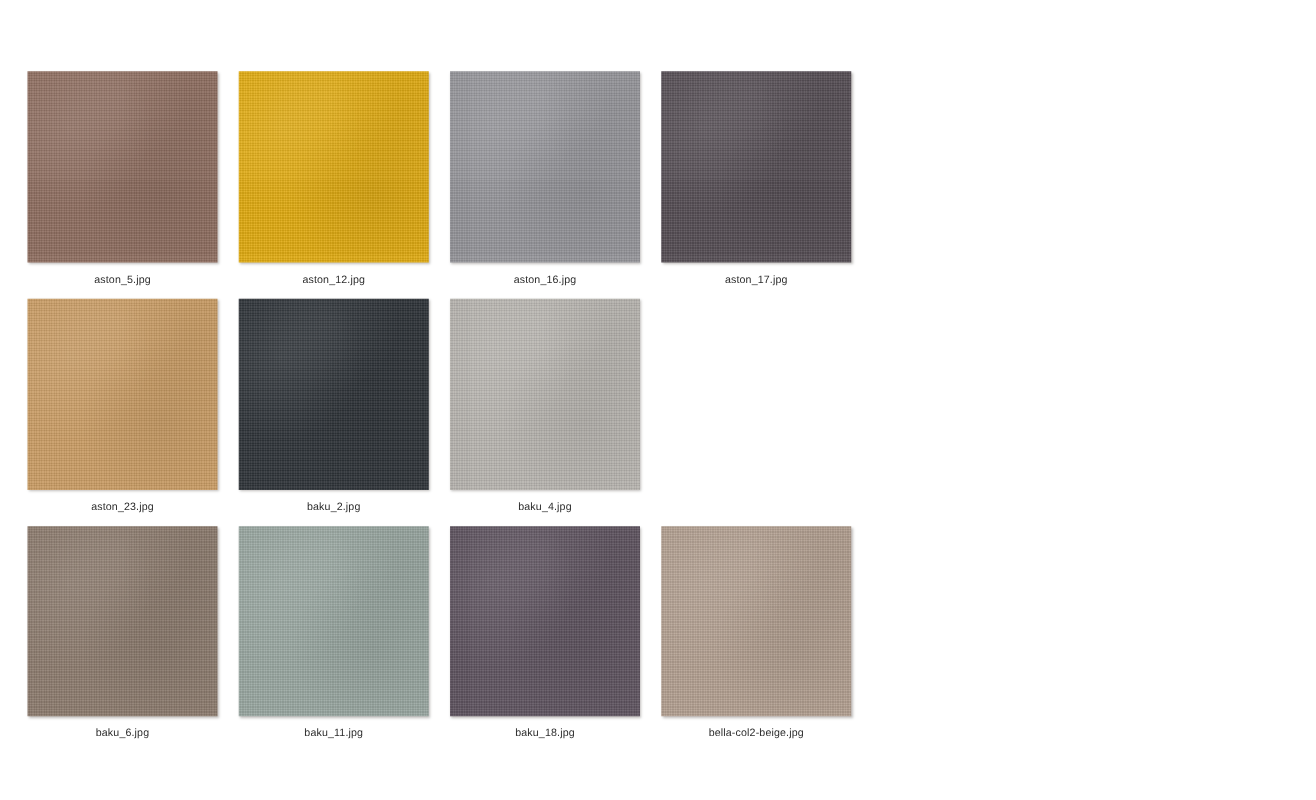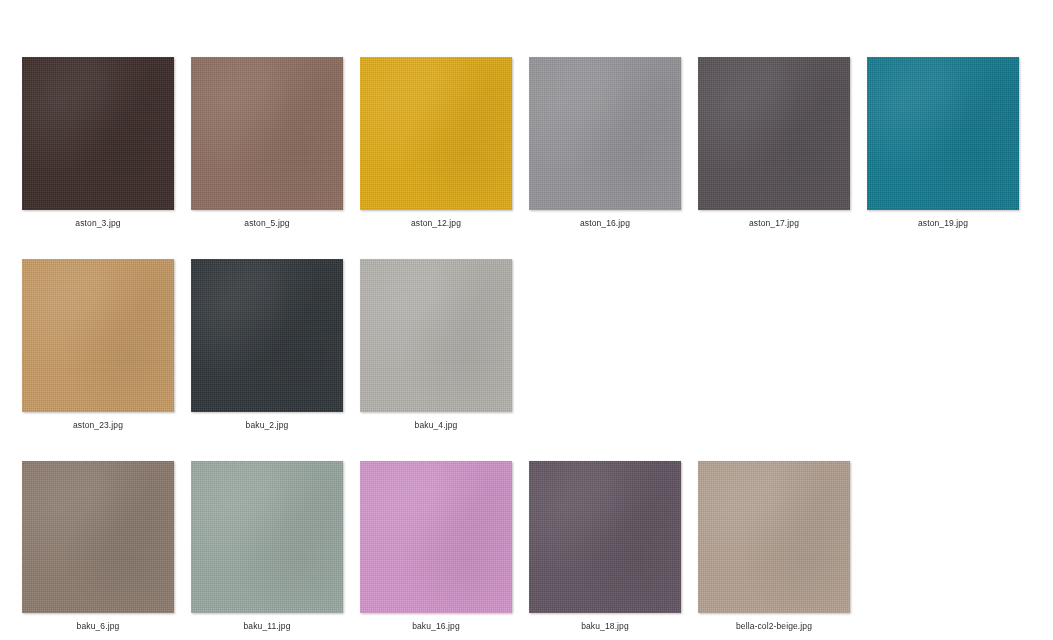--- a/index.html
+++ b/index.html
@@ -28,21 +28,21 @@
 
   .swatch-row {
     display: flex;
     flex-direction: row;
     justify-content: flex-start;
     align-items: flex-start;
     width: 100%;
   }
 
   .swatch-row + .swatch-row {
-    margin-top: 30px;
+    margin-top: 10px;
     align-items: center;
   }
 
   .swatch-cell {
     width: 160px;
     margin-right: 9px;
     display: flex;
     flex-direction: column;
     align-items: center;
   }
@@ -105,42 +105,34 @@
   .swatch-row.row-last .swatch-tile {
     height: 152px;
   }
 </style>
 </head>
 <body>
 
 <div id="gallery">
     <div class="swatch-row">
       <div class="swatch-cell">
-        <div class="swatch-tile" style="background-color: rgb(58, 43, 38);"></div>
-        <div class="swatch-caption">aston_3.jpg</div>
-      </div>
-      <div class="swatch-cell">
         <div class="swatch-tile" style="background-color: rgb(141, 109, 95);"></div>
         <div class="swatch-caption">aston_5.jpg</div>
       </div>
       <div class="swatch-cell">
         <div class="swatch-tile" style="background-color: rgb(224, 171, 19);"></div>
         <div class="swatch-caption">aston_12.jpg</div>
       </div>
       <div class="swatch-cell">
         <div class="swatch-tile" style="background-color: rgb(148, 148, 153);"></div>
         <div class="swatch-caption">aston_16.jpg</div>
       </div>
       <div class="swatch-cell">
         <div class="swatch-tile" style="background-color: rgb(86, 78, 85);"></div>
         <div class="swatch-caption">aston_17.jpg</div>
-      </div>
-      <div class="swatch-cell">
-        <div class="swatch-tile" style="background-color: rgb(18, 121, 143);"></div>
-        <div class="swatch-caption">aston_19.jpg</div>
       </div>
     </div>
     <div class="swatch-row">
       <div class="swatch-cell">
         <div class="swatch-tile" style="background-color: rgb(199, 154, 98);"></div>
         <div class="swatch-caption">aston_23.jpg</div>
       </div>
       <div class="swatch-cell">
         <div class="swatch-tile" style="background-color: rgb(46, 51, 56);"></div>
         <div class="swatch-caption">baku_2.jpg</div>
@@ -153,24 +145,20 @@
     <div class="swatch-row row-last">
       <div class="swatch-cell">
         <div class="swatch-tile" style="background-color: rgb(140, 123, 110);"></div>
         <div class="swatch-caption">baku_6.jpg</div>
       </div>
       <div class="swatch-cell">
         <div class="swatch-tile" style="background-color: rgb(154, 168, 162);"></div>
         <div class="swatch-caption">baku_11.jpg</div>
       </div>
       <div class="swatch-cell">
-        <div class="swatch-tile" style="background-color: rgb(210, 149, 202);"></div>
-        <div class="swatch-caption">baku_16.jpg</div>
-      </div>
-      <div class="swatch-cell">
         <div class="swatch-tile" style="background-color: rgb(95, 84, 96);"></div>
         <div class="swatch-caption">baku_18.jpg</div>
       </div>
       <div class="swatch-cell">
         <div class="swatch-tile" style="background-color: rgb(180, 161, 146);"></div>
         <div class="swatch-caption">bella-col2-beige.jpg</div>
       </div>
     </div>
   </div>
 

